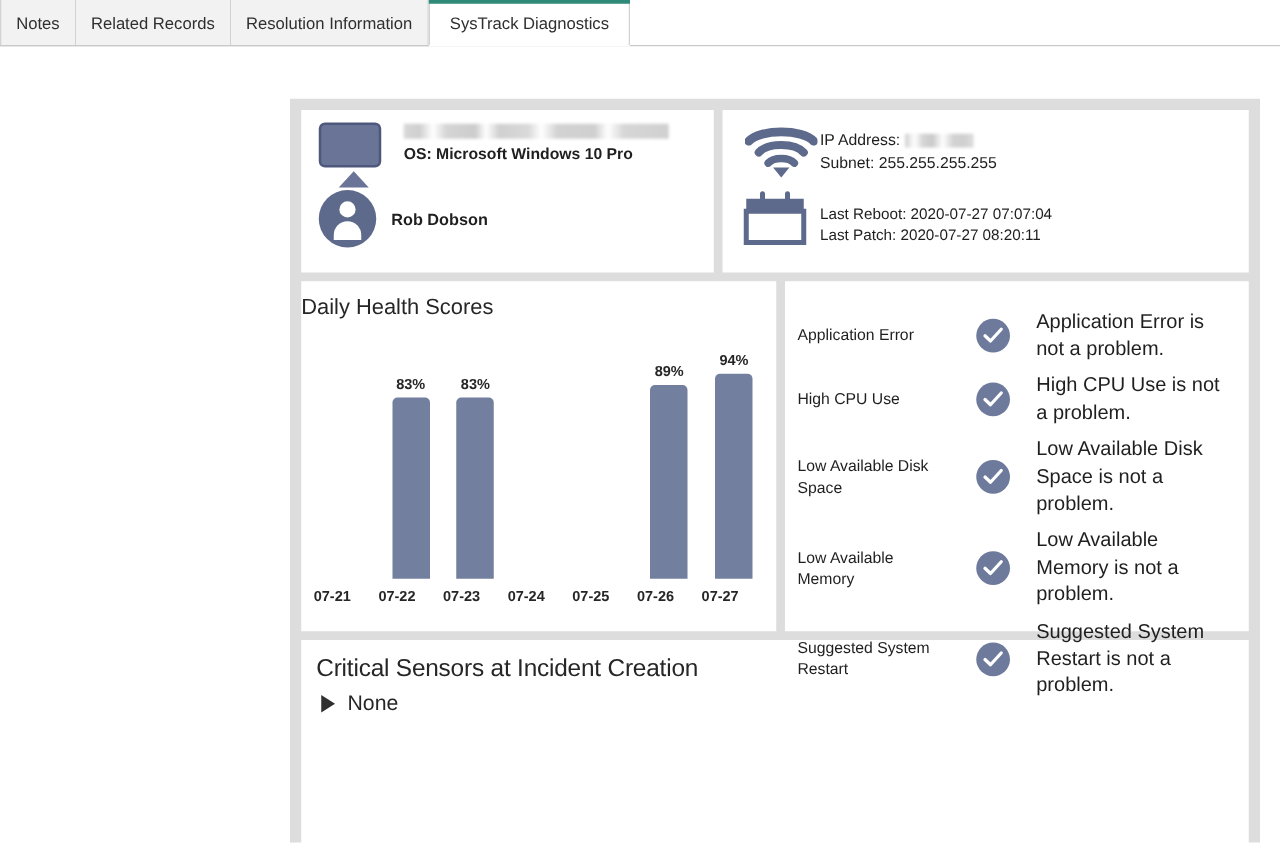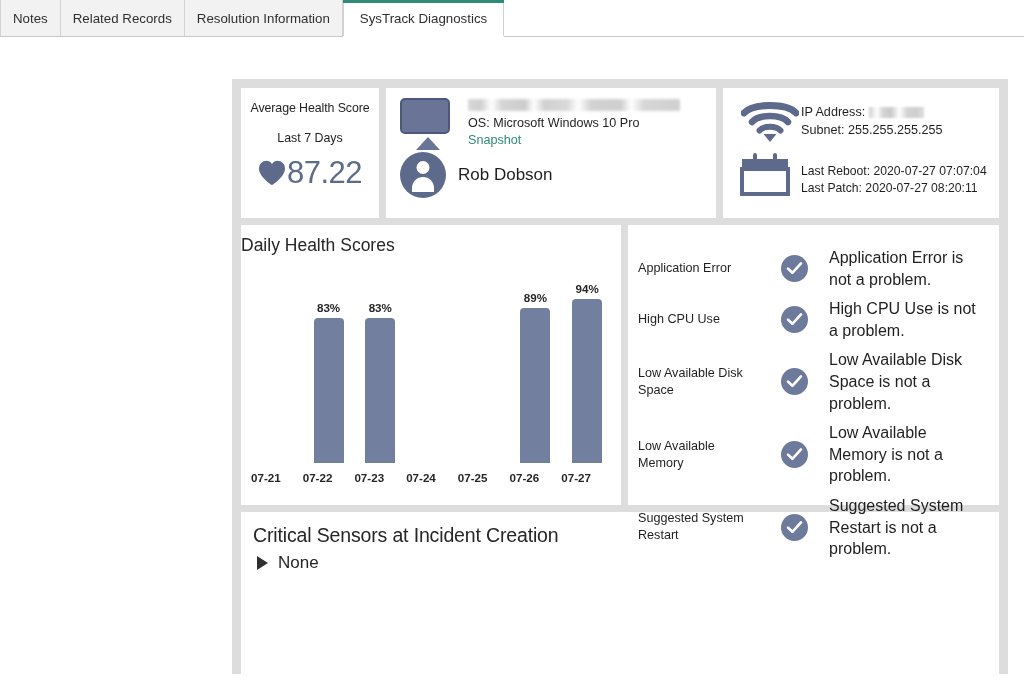--- a/index.html
+++ b/index.html
@@ -95,20 +95,21 @@
   #heart-icon { width: 28px; height: 26px; display:block; }
   #health-score {
     font-size: 31px; color: #5e6a8c; font-weight: 400;
     line-height: 1; margin-left: 1px; letter-spacing: -0.5px;
   }
 
   #machine-card {
     width: 330px;
     position: relative;
     padding: 9px 0 0 24px;
+    font-weight: bold;
   }
   #monitor-block {
     position: absolute; left: 14px; top: 10px;
     width: 56px;
   }
   #monitor-screen {
     width: 50px; height: 36px;
     background: #697497;
     border: 2px solid #4d587c;
     border-radius: 5px;
@@ -153,21 +154,21 @@
     background: #ffffff;
   }
   #avatar::after {
     content: ""; position: absolute;
     left: 50%; top: 25px; transform: translateX(-50%);
     width: 22px; height: 15px;
     border-radius: 11px 11px 0 0;
     background: #ffffff;
   }
   #user-name {
-    font-size: 17px; color: #1f1f1f; margin-left: 12px;
+    font-size: 13px; color: #1f1f1f; margin-left: 12px;
   }
 
   #network-card {
     flex: 1;
     position: relative;
     padding: 10px 0 0 0;
   }
   #wifi-icon { position: absolute; left: 18px; top: 10px; }
   #net-text { position: absolute; left: 78px; top: 17px; }
   #ip-line {
@@ -314,42 +315,29 @@
       </div>
     </div>
   <div id="tabline"></div>
   <div id="tabline-mask" style="left: 342.844px; width: 161.344px;"></div>
 </div>
 
 <div id="dashboard-frame">
 
   <div id="header-row">
 
-    <div class="card" id="health-card">
-      <div id="health-title">Average Health Score</div>
-      <div id="health-period">Last 7 Days</div>
-      <div id="health-score-row">
-        <span>
-          <svg id="heart-icon" viewBox="0 0 32 30" xmlns="http://www.w3.org/2000/svg">
-            <path d="M16 29 C16 29 1 19.5 1 10 C1 4.8 5 1 9.6 1 C12.6 1 15 2.8 16 5 C17 2.8 19.4 1 22.4 1 C27 1 31 4.8 31 10 C31 19.5 16 29 16 29 Z" fill="#5e6a8c"></path>
-          </svg>
-        </span>
-        <span id="health-score">87.22</span>
-      </div>
-    </div>
 
     <div class="card" id="machine-card">
       <div id="monitor-block">
         <div id="monitor-screen"></div>
         <div id="monitor-stand"></div>
       </div>
       <div id="machine-text">
         <div id="machine-name-redacted"></div>
         <div id="machine-os">OS: Microsoft Windows 10 Pro</div>
-        <div id="machine-snapshot">Snapshot</div>
       </div>
       <div id="user-block">
         <div id="avatar"></div>
         <div id="user-name">Rob Dobson</div>
       </div>
     </div>
 
     <div class="card" id="network-card">
       <span id="wifi-icon">
         <svg width="58" height="46" viewBox="0 0 58 46" xmlns="http://www.w3.org/2000/svg">

